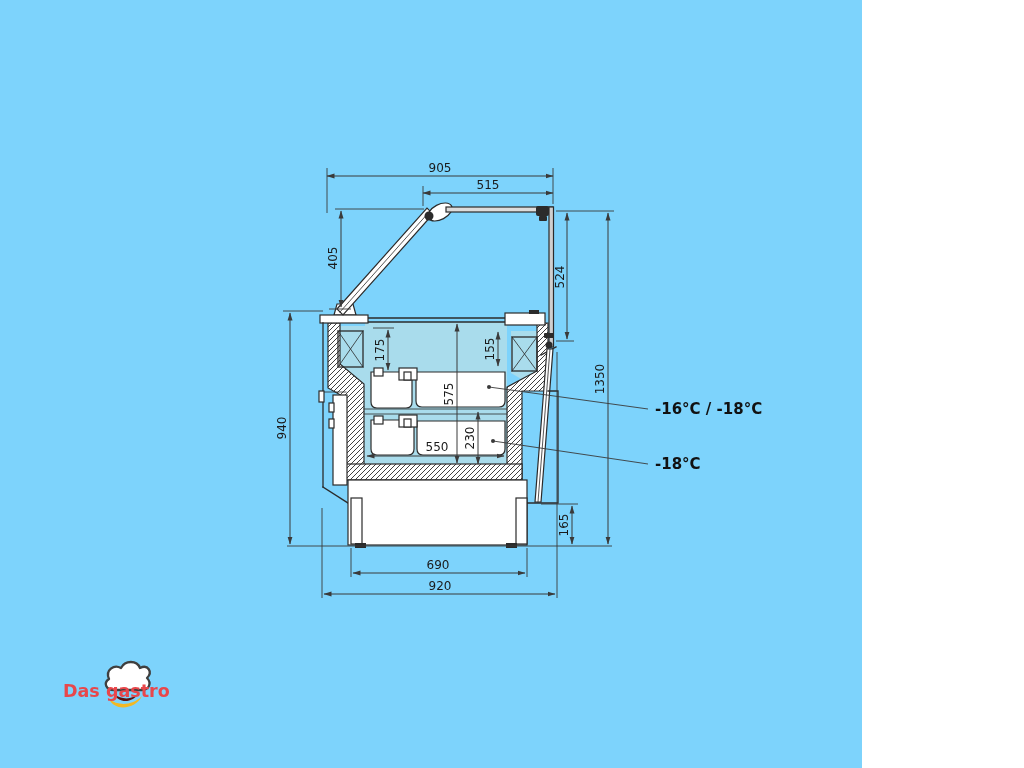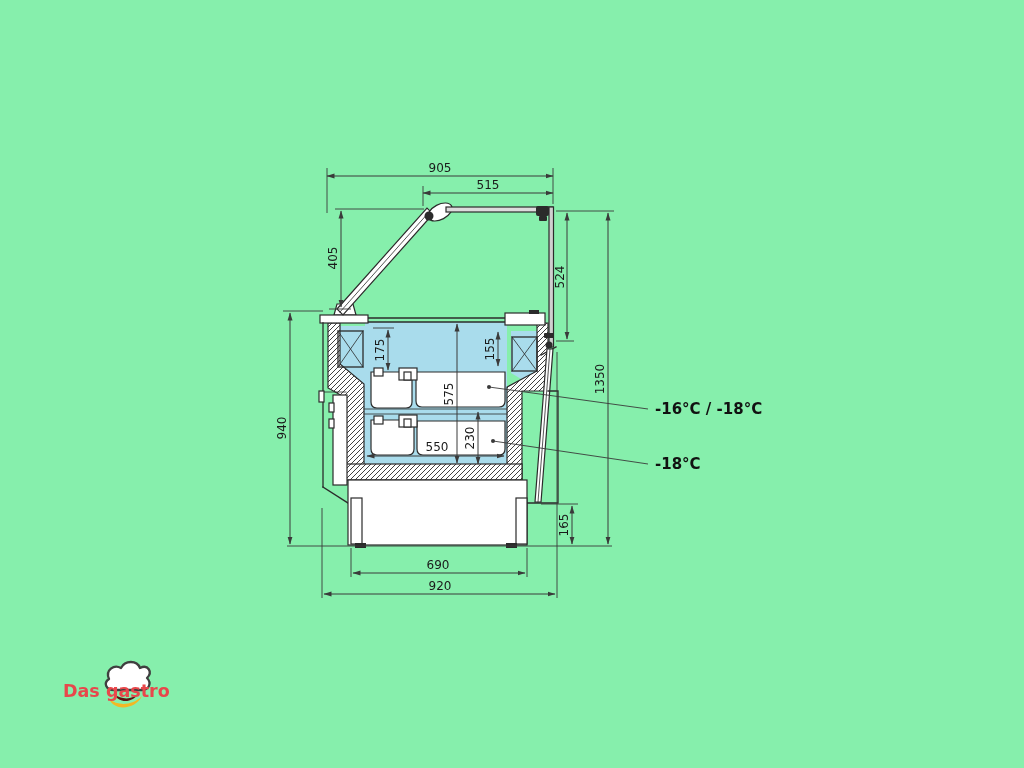--- a/index.html
+++ b/index.html
@@ -1,16 +1,16 @@
 <!DOCTYPE html>
 <html style="--interior-fill: #a9dcec; --line: #2b2b2b; --dim-line: #3a3a3a; --logo-red: #e8474b; --logo-gold: #f2b824; --logo-dark: #3f3f3f;"><head>
 <meta charset="utf-8">
 <style>
   html,body{margin:0;padding:0;background:#fff;}
-  .page{position:relative;width:1024px;height:768px;background:#86efac;overflow:hidden;
+  .page{position:relative;width:862px;height:768px;background:#7dd3fc;overflow:hidden;
         font-family:"DejaVu Sans",sans-serif;}
   svg{position:absolute;left:0;top:0;}
   .ln{stroke:var(--line,#2b2b2b);stroke-width:1.3;fill:none;stroke-linecap:square;}
   .thin{stroke-width:0.8;}
   .fw{fill:#fff;stroke:var(--line,#2b2b2b);stroke-width:1.2;}
   .fd{fill:var(--line,#2b2b2b);stroke:none;}
   .hatch{fill:url(#hatch);stroke:var(--line,#2b2b2b);stroke-width:1.2;}
   .blue{fill:var(--interior-fill,#a9dcec);stroke:none;}
   .dl{stroke:var(--dim-line,#3a3a3a);stroke-width:1;fill:none;}
   .ext{stroke:var(--dim-line,#3a3a3a);stroke-width:0.9;fill:none;}

